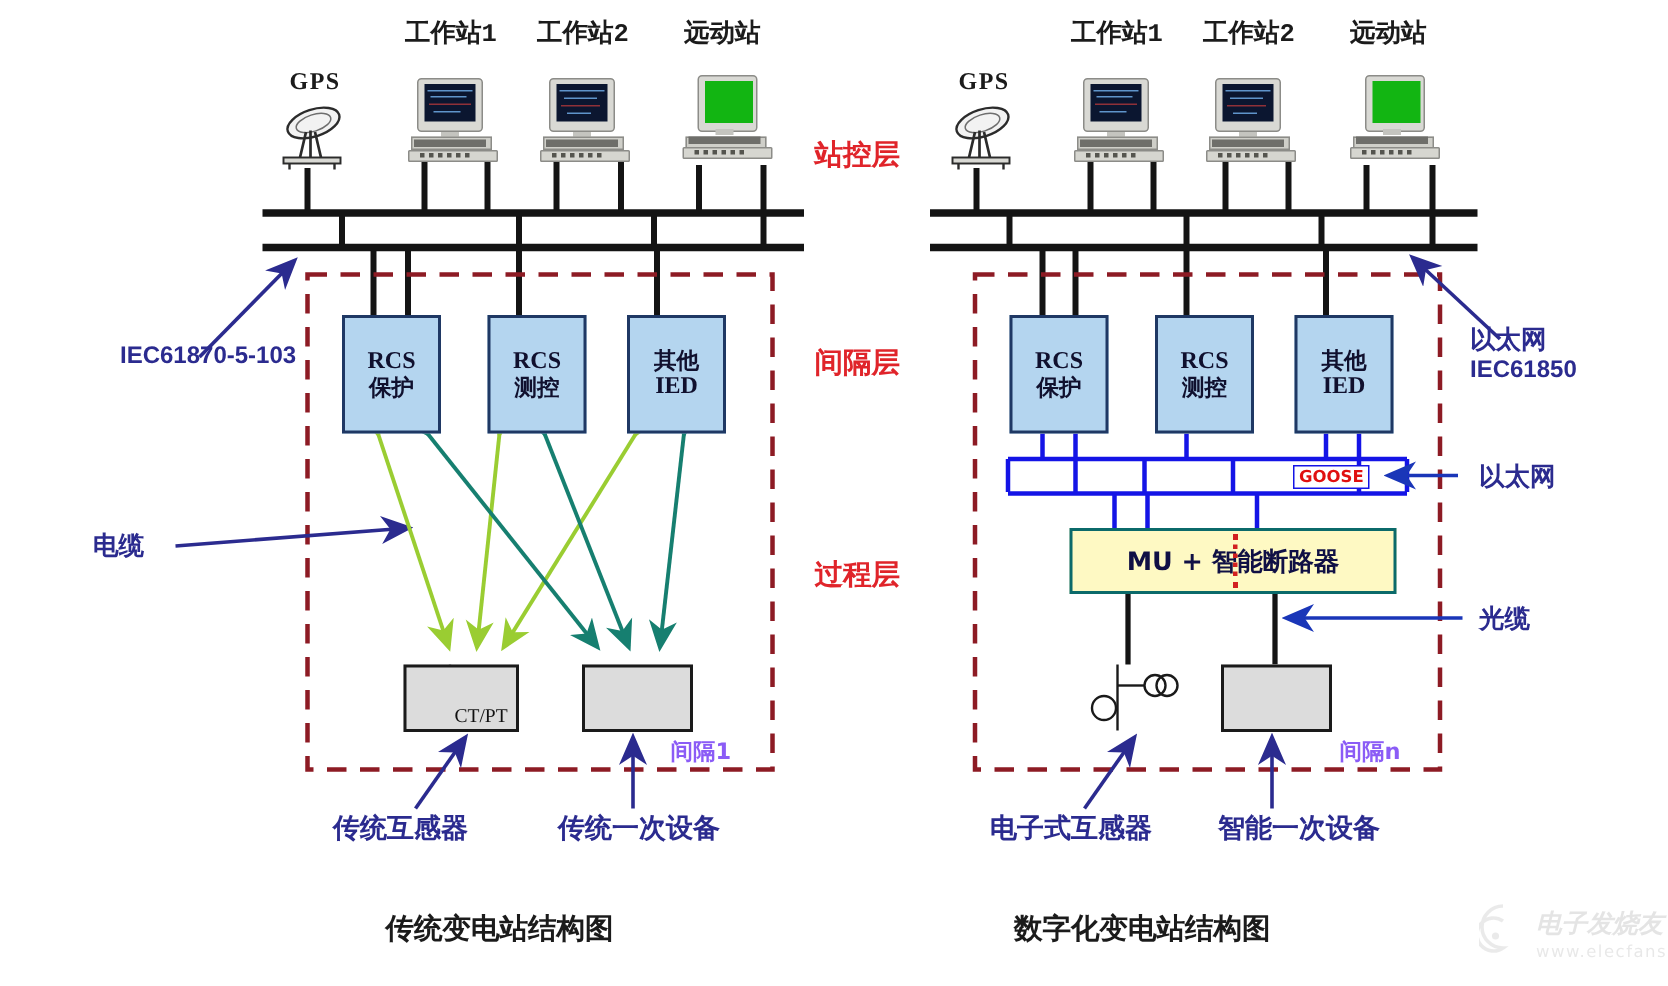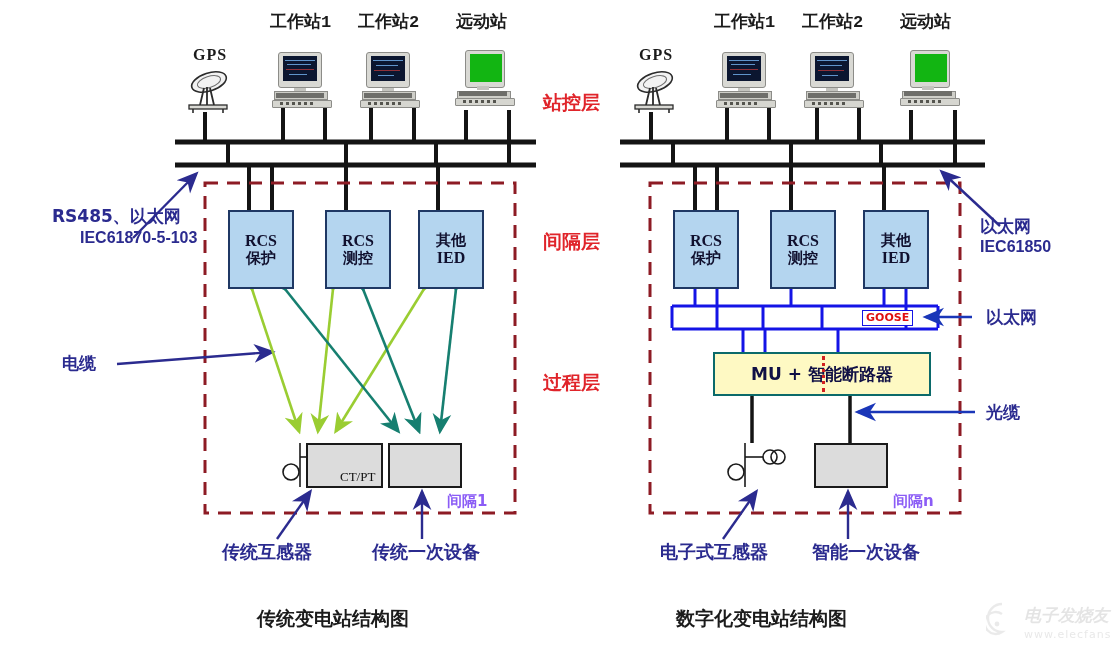--- a/index.html
+++ b/index.html
@@ -316,26 +316,25 @@
   </div>
   <div class="ied" style="left:325px;top:210px;width:66px;height:79px;">
     <span class="lat">RCS</span>
     <span>测控</span>
   </div>
   <div class="ied" style="left:418px;top:210px;width:66px;height:79px;">
     <span>其他</span>
     <span class="lat">IED</span>
   </div>
 
-  <div class="prim" style="left:269px;top:443px;width:77px;height:45px;margin-left:37px;">
+  <div class="prim" style="left:269px;top:443px;width:77px;height:45px;">
     <div class="cap" style="left:32px;top:24px;">CT/PT</div>
   </div>
   <div class="prim" style="left:388px;top:443px;width:74px;height:45px;"></div>
 
-  <div class="cn-label" style="left:52px;top:205px;font-size:17px;">RS485、以太网</div>
   <div class="cn-label" style="left:52px;top:229px;font-size:16px;font-family:'Liberation Sans',sans-serif;margin-left:28px;">IEC61870-5-103</div>
   <div class="cn-label" style="left:62px;top:352px;font-size:17px;">电缆</div>
   <div class="bay-label" style="left:447px;top:492px;">间隔1</div>
   <div class="cn-label" style="left:222px;top:540px;font-size:18px;">传统互感器</div>
   <div class="cn-label" style="left:372px;top:540px;font-size:18px;">传统一次设备</div>
 
   <div class="layer-label" style="left:543px;top:90px;">站控层</div>
   <div class="layer-label" style="left:543px;top:229px;">间隔层</div>
   <div class="layer-label" style="left:543px;top:370px;">过程层</div>
 

